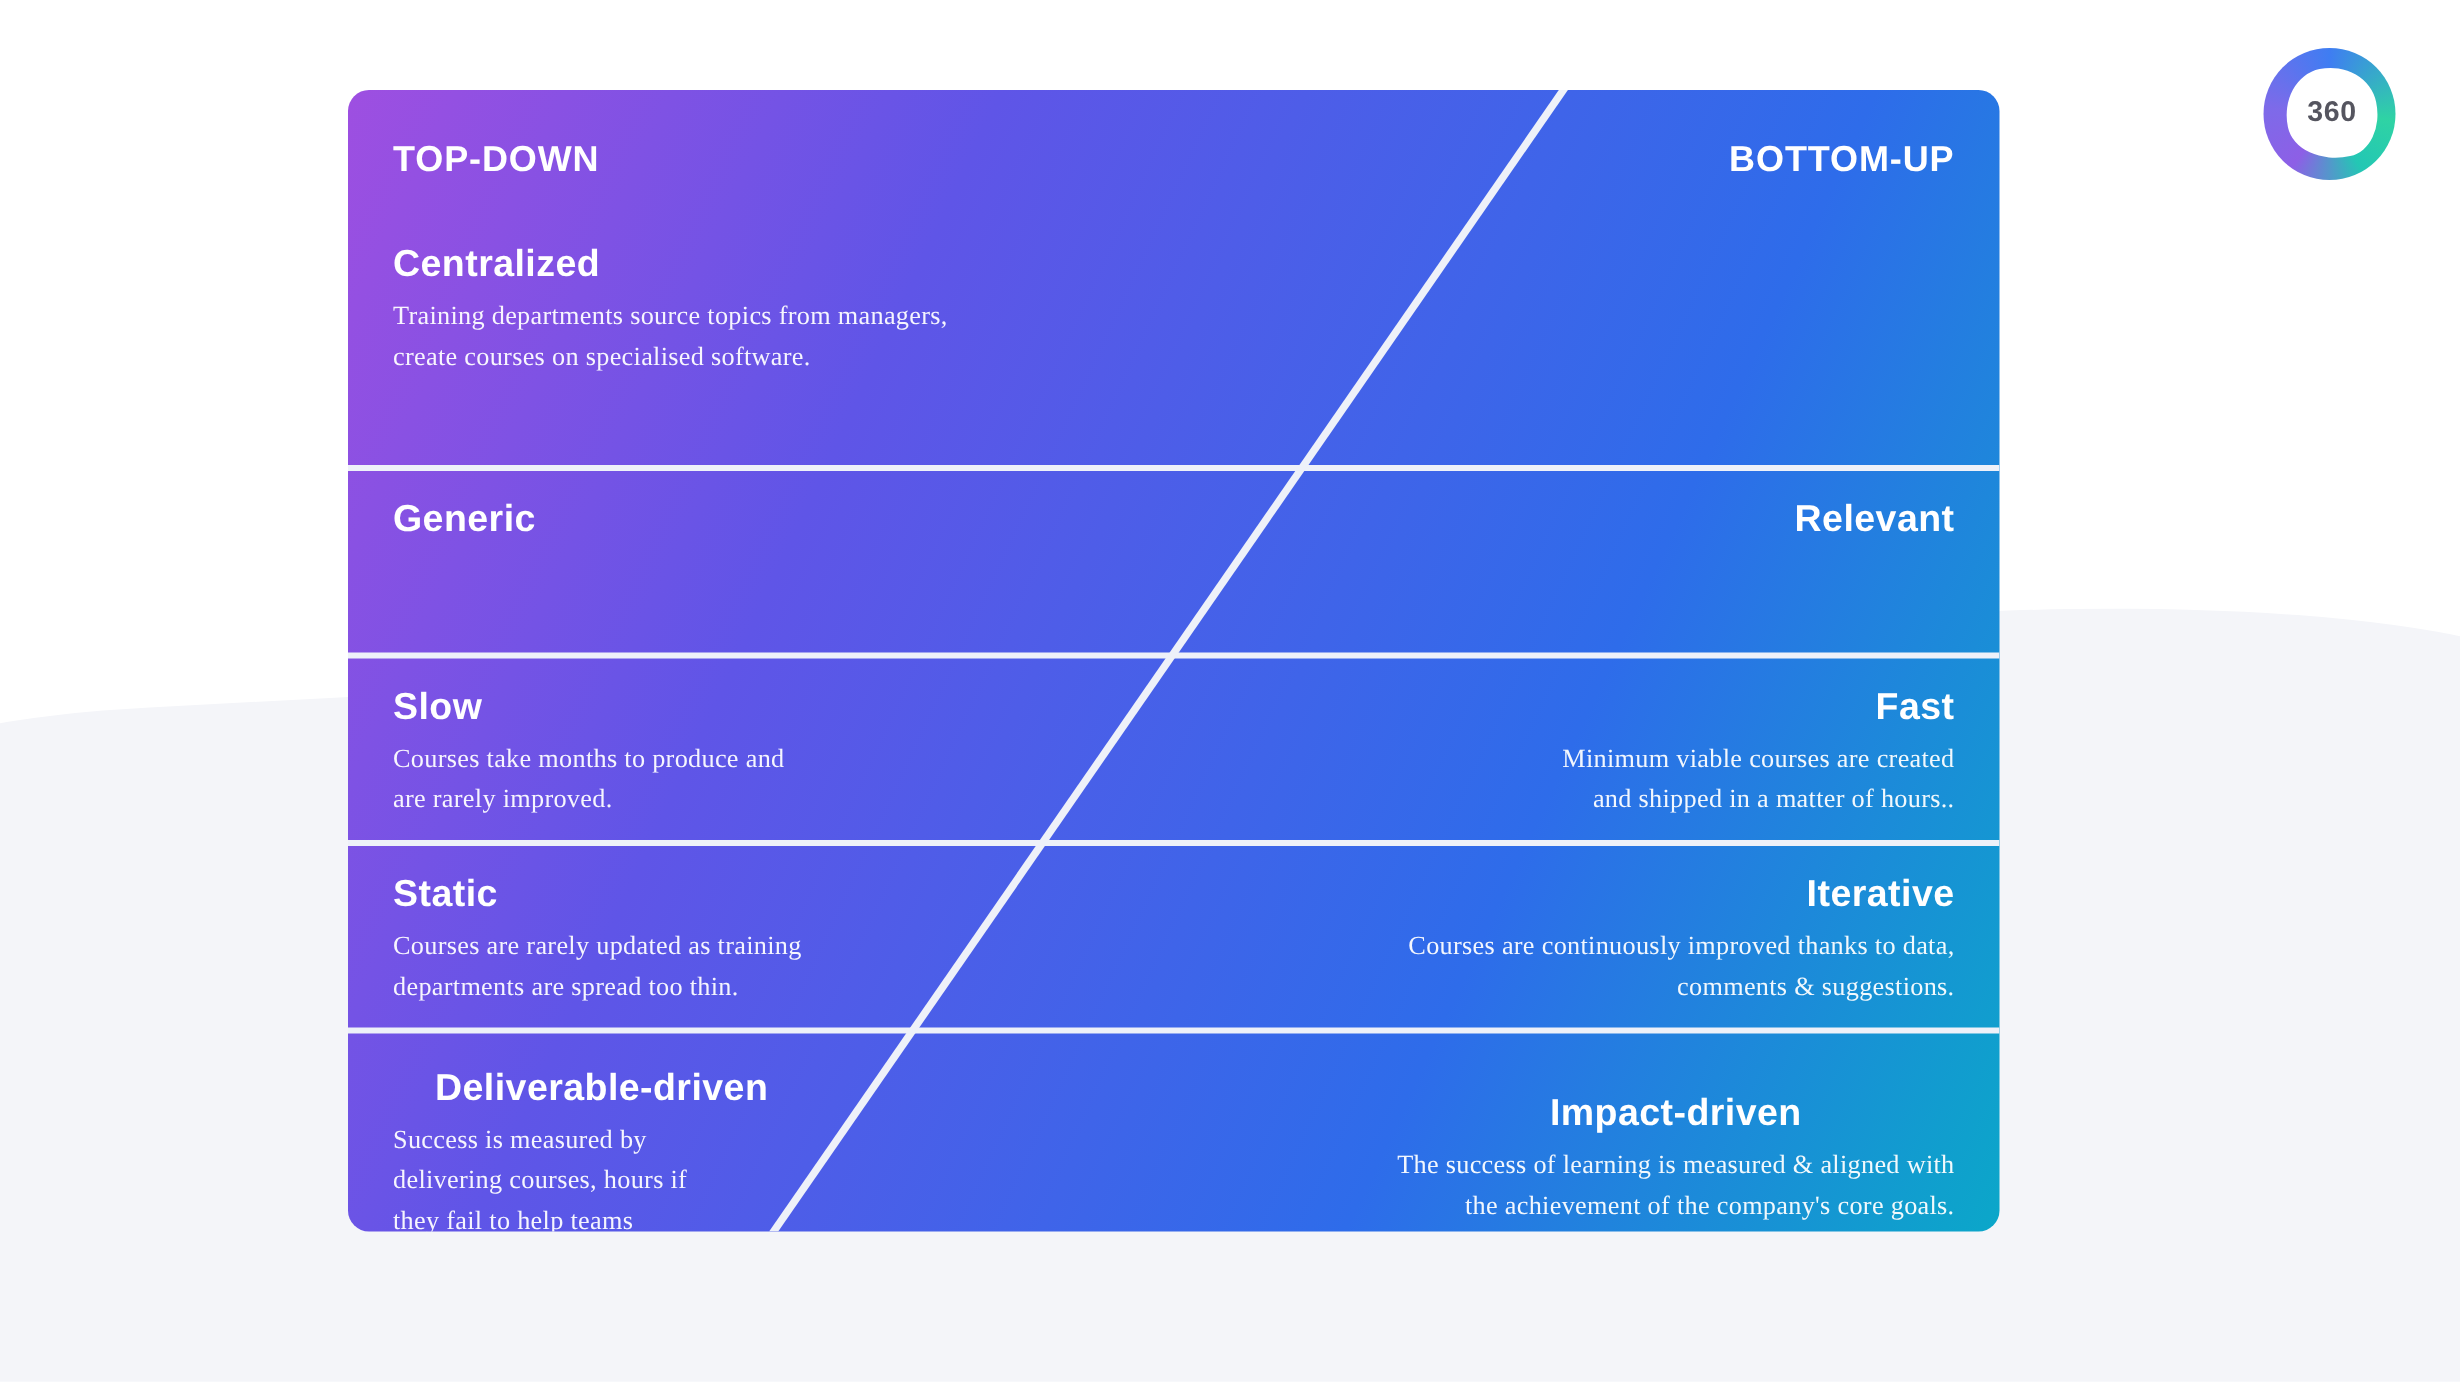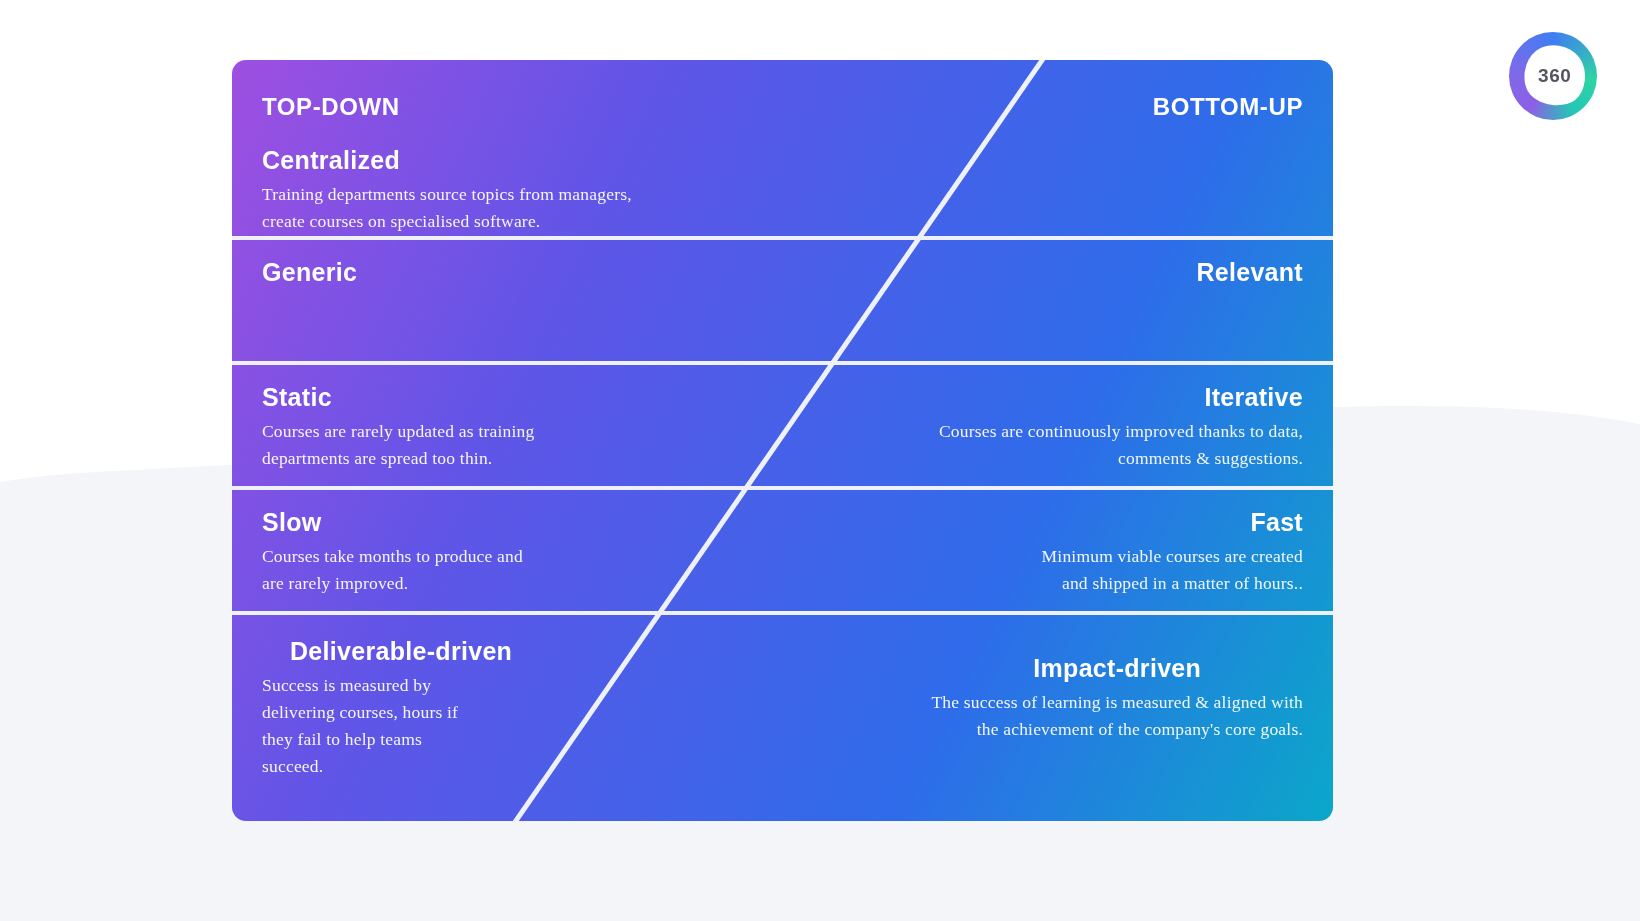--- a/index.html
+++ b/index.html
@@ -46,21 +46,21 @@
   }
 
   .rows { position: relative; width: 100%; height: 100%; }
 
   .row {
     display: flex;
     justify-content: space-between;
     width: 100%;
     border-bottom: 4px solid #eef1f9;
   }
-  .row-1 { height: 180px; }
+  .row-1 { height: 254px; }
   .row-2, .row-3, .row-4 { height: 125px; }
   .row-5 { height: 185px; border-bottom: none; }
 
   .cell { position: relative; z-index: 2; }
   .cell.left  { padding: 0 0 0 30px; text-align: left;  max-width: 58%; }
   .cell.right { padding: 0 30px 0 0; text-align: right; max-width: 58%; }
 
   .col-header {
     font-size: 24px;
     font-weight: bold;
@@ -68,21 +68,21 @@
     letter-spacing: 0.6px;
     padding-top: 33px;
   }
   .row-title {
     font-size: 25px;
     font-weight: bold;
     color: #ffffff;
     letter-spacing: 0.3px;
     line-height: 32px;
   }
-  .row-1 .row-title { margin-top: 23px; }
+  .row-1 .row-title { margin-top: 39px; }
   .row-2 .row-title, .row-3 .row-title, .row-4 .row-title { margin-top: 16px; }
   .row-5 .cell.left .row-title { margin-top: 20px; margin-left: 28px; }
   .row-5 .cell.right .row-title { margin-top: 37px; text-align: center; }
 
   .row-text {
     margin-top: 5px;
     font-size: 17.5px;
     line-height: 27px;
     color: rgba(255, 255, 255, 0.94);
     white-space: pre-line;
@@ -151,43 +151,43 @@
 
     <div class="row row-2">
       <div class="cell left">
         <div class="row-title">Generic</div>
       </div>
       <div class="cell right">
         <div class="row-title">Relevant</div>
       </div>
     </div>
 
+    <div class="row row-3">
+      <div class="cell left">
+        <div class="row-title">Slow</div>
+        <div class="row-text">Courses take months to produce and
+are rarely improved.</div>
+      </div>
+      <div class="cell right">
+        <div class="row-title">Fast</div>
+        <div class="row-text">Minimum viable courses are created
+and shipped in a matter of hours..</div>
+      </div>
+    </div>
+
     <div class="row row-4">
       <div class="cell left">
         <div class="row-title">Static</div>
         <div class="row-text">Courses are rarely updated as training
 departments are spread too thin.</div>
       </div>
       <div class="cell right">
         <div class="row-title">Iterative</div>
         <div class="row-text">Courses are continuously improved thanks to data,
 comments &amp; suggestions.</div>
-      </div>
-    </div>
-
-    <div class="row row-3">
-      <div class="cell left">
-        <div class="row-title">Slow</div>
-        <div class="row-text">Courses take months to produce and
-are rarely improved.</div>
-      </div>
-      <div class="cell right">
-        <div class="row-title">Fast</div>
-        <div class="row-text">Minimum viable courses are created
-and shipped in a matter of hours..</div>
       </div>
     </div>
 
     <div class="row row-5">
       <div class="cell left">
         <div class="row-title">Deliverable-driven</div>
         <div class="row-text">Success is measured by
 delivering courses, hours if
 they fail to help teams
 succeed.</div>

